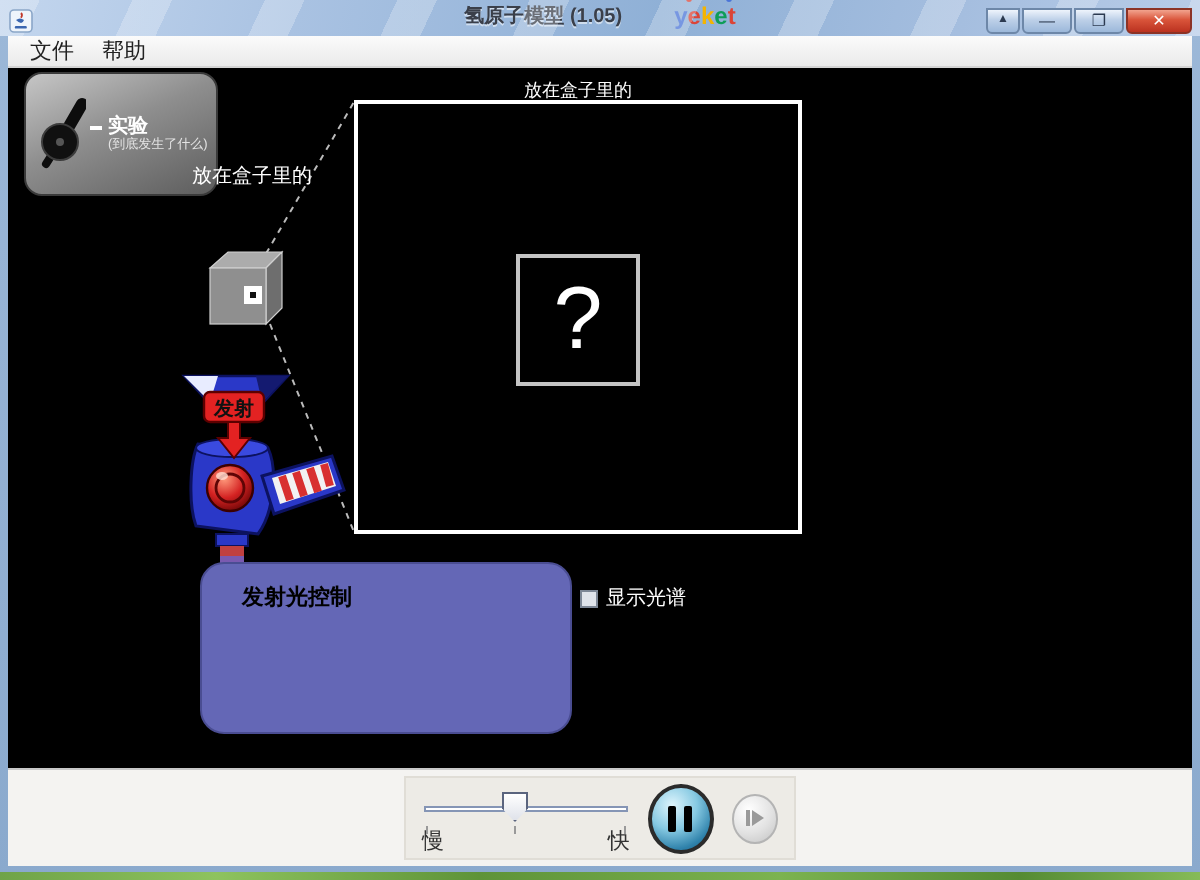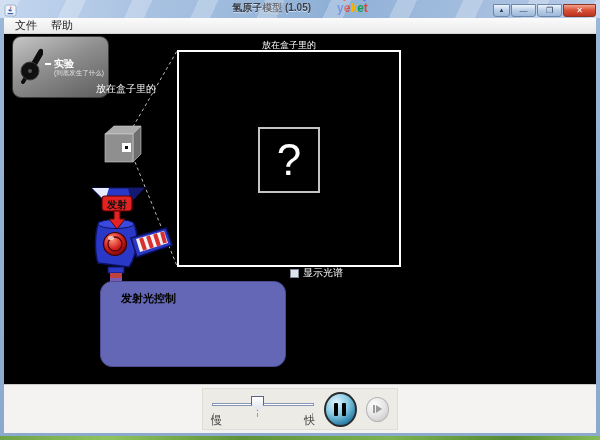--- a/index.html
+++ b/index.html
@@ -49,21 +49,21 @@
 
   .box-label { position:absolute; left:66px; top:49px; width:112px; text-align:center;
     color:#fff; font-size:10px; line-height:12px; }
 
   .bigbox-title { position:absolute; left:173px; top:5px; width:224px; text-align:center;
     color:#fff; font-size:9px; }
   .bigbox { position:absolute; left:173px; top:16px; width:224px; height:217px; border:2px solid #fff; }
   .qbox { position:absolute; left:254px; top:93px; width:62px; height:66px; border:2px solid #c4c4c4;
     display:flex; align-items:center; justify-content:center; color:#fff; font-size:44px; }
 
-  .spec { position:absolute; left:286px; top:232px; display:flex; align-items:center; gap:4px; }
+  .spec { position:absolute; left:286px; top:258px; display:flex; align-items:center; gap:4px; }
   .spec-box { width:9px; height:9px; background:#dfe3ea; border:1px solid #7d8796; }
   .spec-label { color:#fff; font-size:10px; }
 
   .light-panel { position:absolute; left:96px; top:247px; width:186px; height:86px; border-radius:12px;
     background:#6467b6; border:1px solid #4a4d92; }
   .lp-title { font-size:11px; font-weight:bold; color:#000; margin:9px 0 5px 20px; }
   .lp-radios { display:flex; align-items:center; gap:14px; margin-left:20px; }
   .lp-radio { display:flex; align-items:center; gap:3px; }
   .r-icon { width:8px; height:8px; flex:0 0 auto; }
   .r-icon.sel { background:#fff; border:1px solid #20223f; position:relative; }

